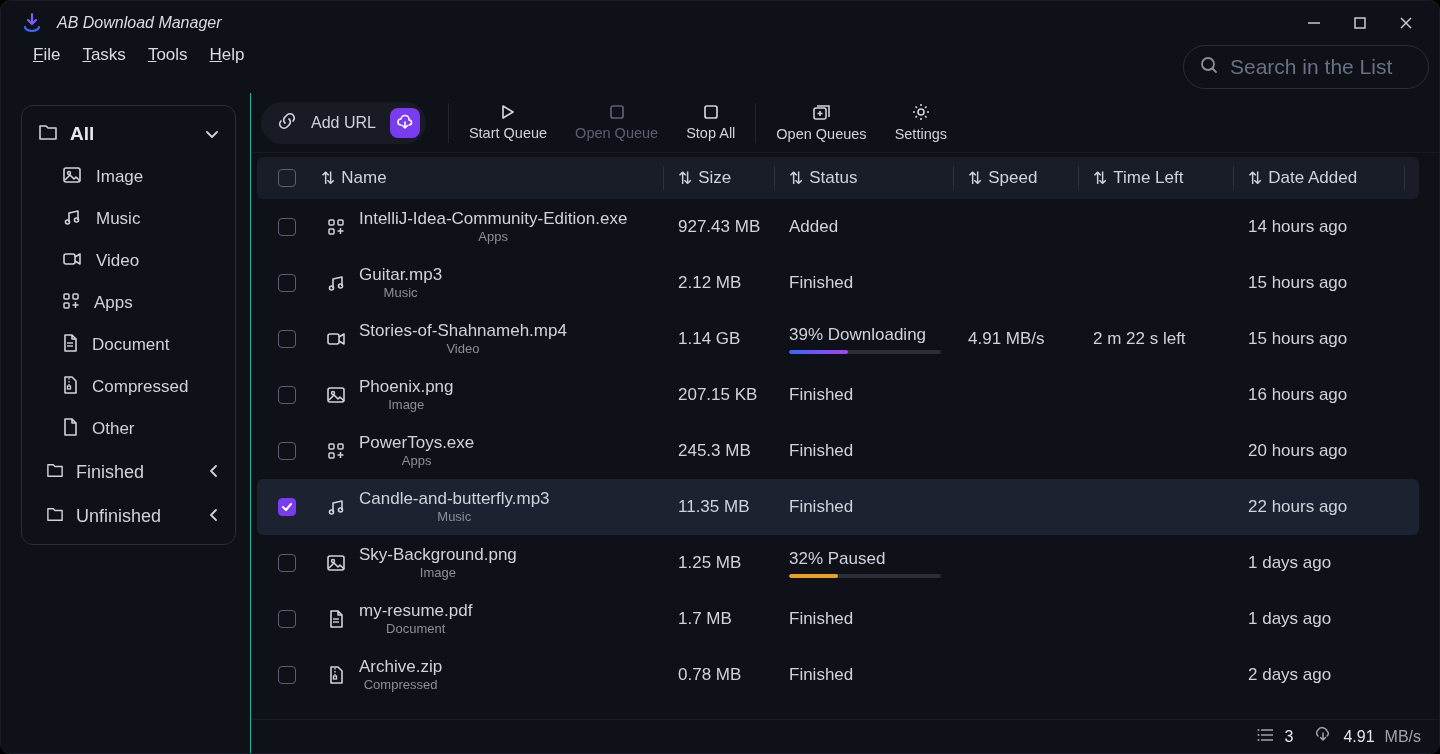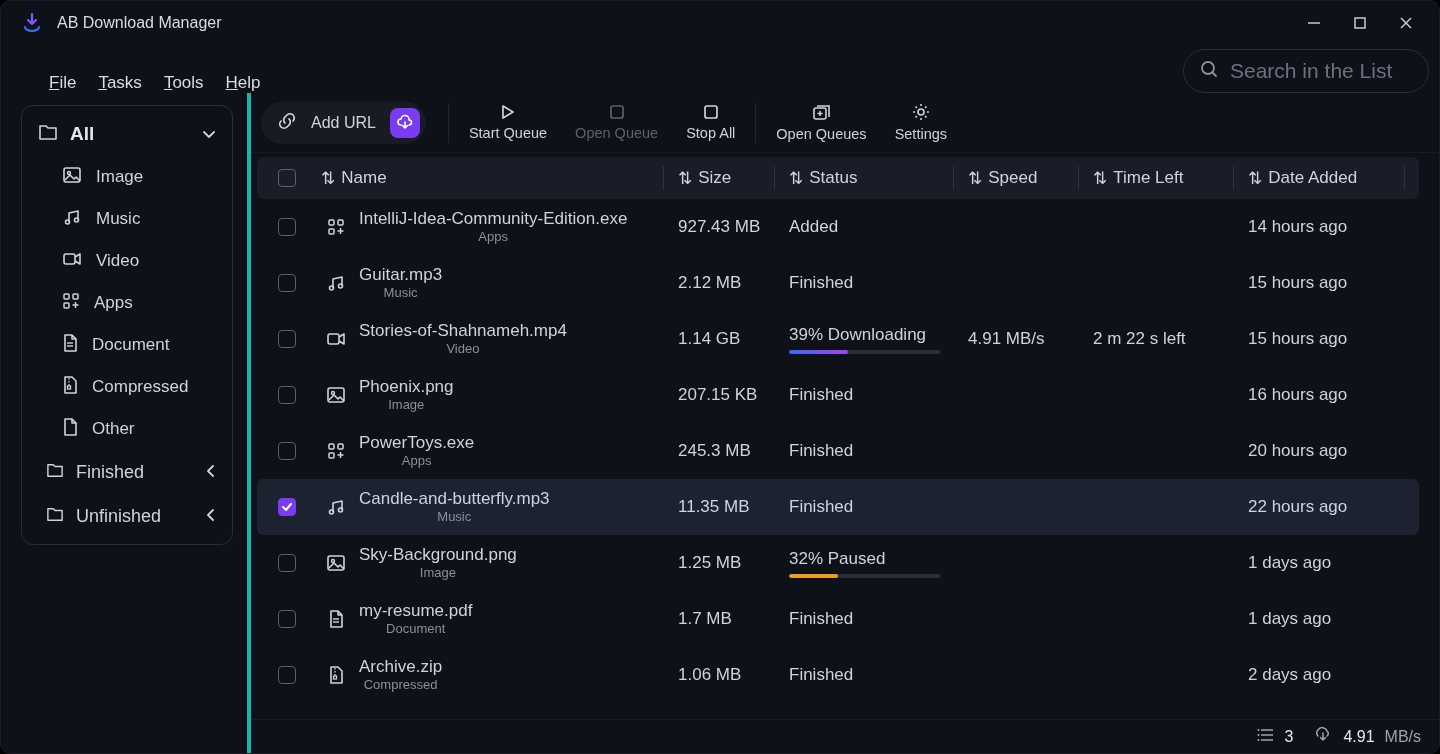--- a/index.html
+++ b/index.html
@@ -1,31 +1,31 @@
 <!DOCTYPE html>
 <html><head>
 <meta charset="utf-8">
 <style>
 * { margin:0; padding:0; box-sizing:border-box; font-family:"Segoe UI",Arial,sans-serif; }
 body { background:#000; width:1440px; height:754px; overflow:hidden; color:#d8dde4; }
 .window { width:1440px; height:754px; background:#0e1118; border-radius:10px; display:flex; flex-direction:column; overflow:hidden; border:1px solid #1a1d25; }
-.title-bar { height:44px; display:flex; align-items:center; padding:0 12px 0 20px; }
+.title-bar { height:44px; display:flex; align-items:center; padding:0 12px 0 20px;font-style:italic; }
 .title-bar .logo { width:22px; height:22px; margin-right:14px; }
 .title-bar .title { font-size:16px; color:#d8dde4; flex:1; }
 .win-controls { display:flex; gap:28px; padding-right:12px; }
 .win-controls span { width:18px; height:18px; display:flex; align-items:center; justify-content:center; color:#c5cad3; }
-.menu-row { height:48px; display:flex; align-items:flex-end; padding:0 10px 0 48px; }
+.menu-row { height:48px; display:flex; align-items:flex-start; padding:0 10px 0 32px; }
 .menu-row .menu { display:flex; gap:22px; font-size:17px; }
 .menu-row .menu span { position:relative; cursor:default; }
 .menu-row .menu span::first-letter { text-decoration:underline; }
 .menu-row .search { margin-left:auto; width:246px; height:44px; background:#0e1118; border:1px solid #2a2e38; border-radius:22px; display:flex; align-items:center; padding:0 16px; gap:12px; }
 .menu-row .search input { background:transparent; border:none; outline:none; color:#d8dde4; font-size:21px; width:100%; }
 .menu-row .search input::placeholder { color:#6a7180; }
 .body { flex:1; display:flex; overflow:hidden; }
-.sidebar { width:250px; padding:12px 14px 0 20px; border-right:4px solid #14b8a6; }
+.sidebar { width:250px; padding:12px 14px 0 20px; border-right:1px solid #14b8a6; }
 .sidebox { border:1px solid #2a2e38; border-radius:12px; padding:6px 4px; }
 .side-group { display:flex; align-items:center; height:44px; padding:0 12px; gap:12px; font-size:19px; font-weight:600; color:#e5e8ee; }
 .side-group .chev { margin-left:auto; }
 .side-item { display:flex; align-items:center; height:42px; padding:0 12px 0 36px; gap:14px; font-size:17px; color:#cfd3dc; }
 .side-sec { display:flex; align-items:center; height:44px; padding:0 12px 0 20px; gap:12px; font-size:18px; color:#cfd3dc; }
 .side-sec .chev { margin-left:auto; }
 .main { flex:1; display:flex; flex-direction:column; overflow:hidden; }
 .toolbar { height:60px; display:flex; align-items:center; padding:0 10px; gap:0; border-bottom:1px solid #181b23; }
 .add-url { height:42px; background:#181b23; border-radius:22px; display:flex; align-items:center; padding:0 6px 0 16px; gap:14px; margin-right:16px; }
 .add-url .txt { font-size:16px; color:#cfd3dc; }
@@ -543,21 +543,21 @@
                   <line x1="7" y1="3" x2="7" y2="11" stroke="#cfd3dc" stroke-width="1.3" stroke-dasharray="1.5 1.5"></line>
                   <rect x="5.5" y="11" width="3" height="3" stroke="#cfd3dc" stroke-width="1.3" fill="none"></rect>
                 </svg>
               </span>
       <div class="name-txt">
                 <span>Archive.zip</span>
                 <span class="sub">Compressed</span>
               </div>
     </div>
     <div class="hsep" style="opacity:0"></div>
-    <div class="sizecol">1.06 MB</div>
+    <div class="sizecol">0.78 MB</div>
     <div class="hsep" style="opacity:0"></div>
     <div class="statuscol"><span>Finished</span></div>
     <div class="hsep" style="opacity:0"></div>
     <div class="speedcol"></div>
     <div class="hsep" style="opacity:0"></div>
     <div class="timecol"></div>
     <div class="hsep" style="opacity:0"></div>
     <div class="datecol">2 days ago</div>
     <div class="hsep" style="opacity:0"></div>
           </div>

